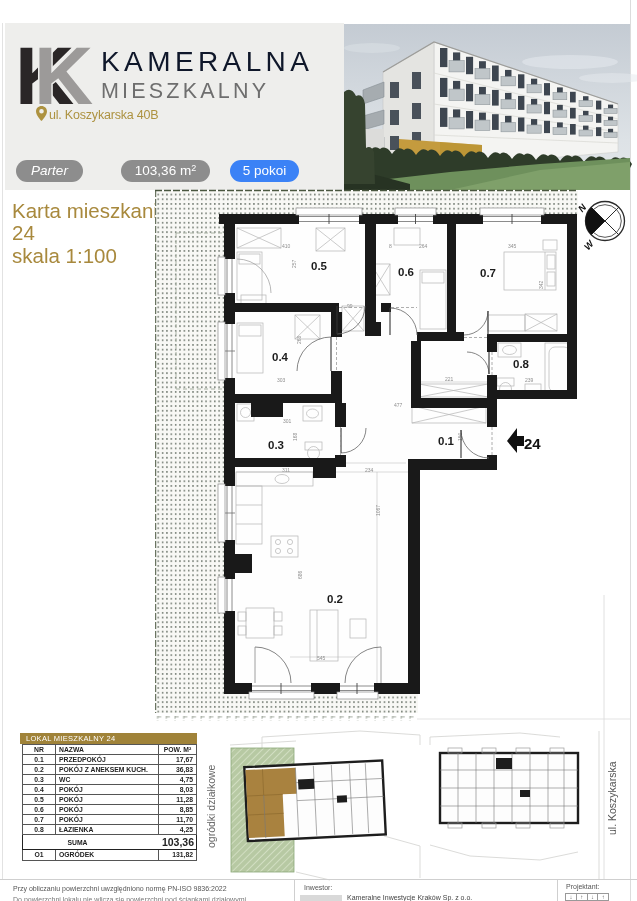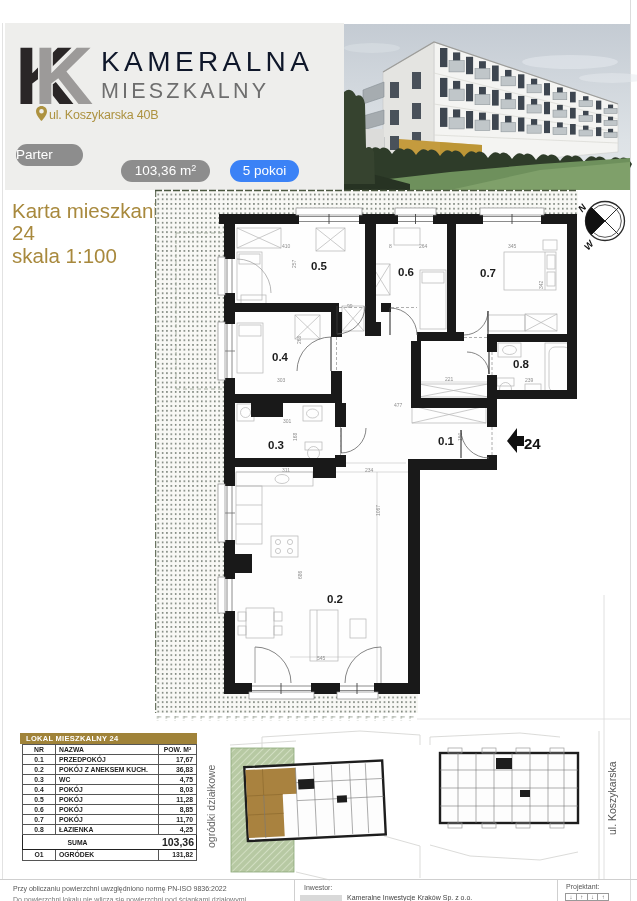--- a/index.html
+++ b/index.html
@@ -15,21 +15,21 @@
 <div class="abs" style="left:2px;top:23px;width:1px;height:857px;background:#e2e2e2;"></div>
 
 <div class="abs" style="left:630px;top:0px;width:1px;height:901px;background:#dcdcdc;"></div>
 
 <div class="abs" style="left:101px;top:46px;font-size:28px;color:#0f172a;letter-spacing:4.4px;">KAMERALNA</div>
 
 <div class="abs" style="left:101px;top:79px;font-size:21.5px;color:#6e6e6e;letter-spacing:3.2px;">MIESZKALNY</div>
 
 <div class="abs" style="left:49px;top:108px;font-size:12.5px;letter-spacing:-0.2px;color:#ad9240;">ul. Koszykarska 40B</div>
 
-<div class="abs" style="left:16px;top:144px;width:67px;height:22px;background:#8d8d8d;border-radius:11px;color:#fff;font-size:13.5px;line-height:22px;">Parter</div>
+<div class="abs" style="left:16px;top:160px;width:67px;height:22px;background:#8d8d8d;border-radius:11px;color:#fff;font-size:13.5px;text-align:center;line-height:22px;font-style:italic;">Parter</div>
 
 <div class="abs" style="left:121px;top:160px;width:89px;height:22px;background:#8d8d8d;border-radius:11px;color:#fff;font-size:13.5px;text-align:center;line-height:22px;">103,36 m<span style="font-size:9px;vertical-align:4px;line-height:0;">2</span></div>
 
 <div class="abs" style="left:230px;top:160px;width:69px;height:22px;background:#3b82f6;border-radius:11px;color:#fff;font-size:13.5px;text-align:center;line-height:22px;">5 pokoi</div>
 
 <div class="abs" style="left:12px;top:200px;font-size:20.5px;line-height:22.4px;color:#a8893d;">Karta mieszkania<br>24<br>skala 1:100</div>
 
 <svg class="abs" style="left:0;top:0;" width="637" height="901" viewBox="0 0 637 901">
 <defs>
   <pattern id="dots" width="4.35" height="4.7" patternUnits="userSpaceOnUse">
@@ -597,21 +597,21 @@
         <rect x="482" y="823" width="14" height="5"></rect>
         <rect x="516" y="823" width="14" height="5"></rect>
         <rect x="550" y="823" width="14" height="5"></rect>
 </g>
 
 <line x1="599" y1="731" x2="599" y2="879" stroke="#d7d7d5" stroke-width="0.9"></line>
 <line x1="604" y1="595" x2="604" y2="879" stroke="#dddddc" stroke-width="0.9"></line>
 </g>
 </svg>
 
-<div class="abs" style="left:20px;top:733px;width:177px;height:11px;background:#a08339;color:#fff;font-size:7.5px;font-weight:bold;line-height:11.5px;padding-left:6px;box-sizing:border-box;letter-spacing:0.3px;">LOKAL MIESZKALNY 24</div>
+<div class="abs" style="left:20px;top:733px;width:177px;height:11px;background:#a08339;color:#fff;font-size:7.5px;font-weight:normal;line-height:11.5px;padding-left:6px;box-sizing:border-box;letter-spacing:0.3px;">LOKAL MIESZKALNY 24</div>
 
 <div class="abs" style="left:22px;top:744px;width:174px;font-weight:bold;">
 <table style="border-collapse:collapse;width:174px;font-size:6.8px;color:#222;table-layout:fixed;">
  <colgroup>
         <col style="width:33px">
         <col style="width:103px">
         <col style="width:38px">
  </colgroup>
       <tbody>
         <tr style="height:10px">

